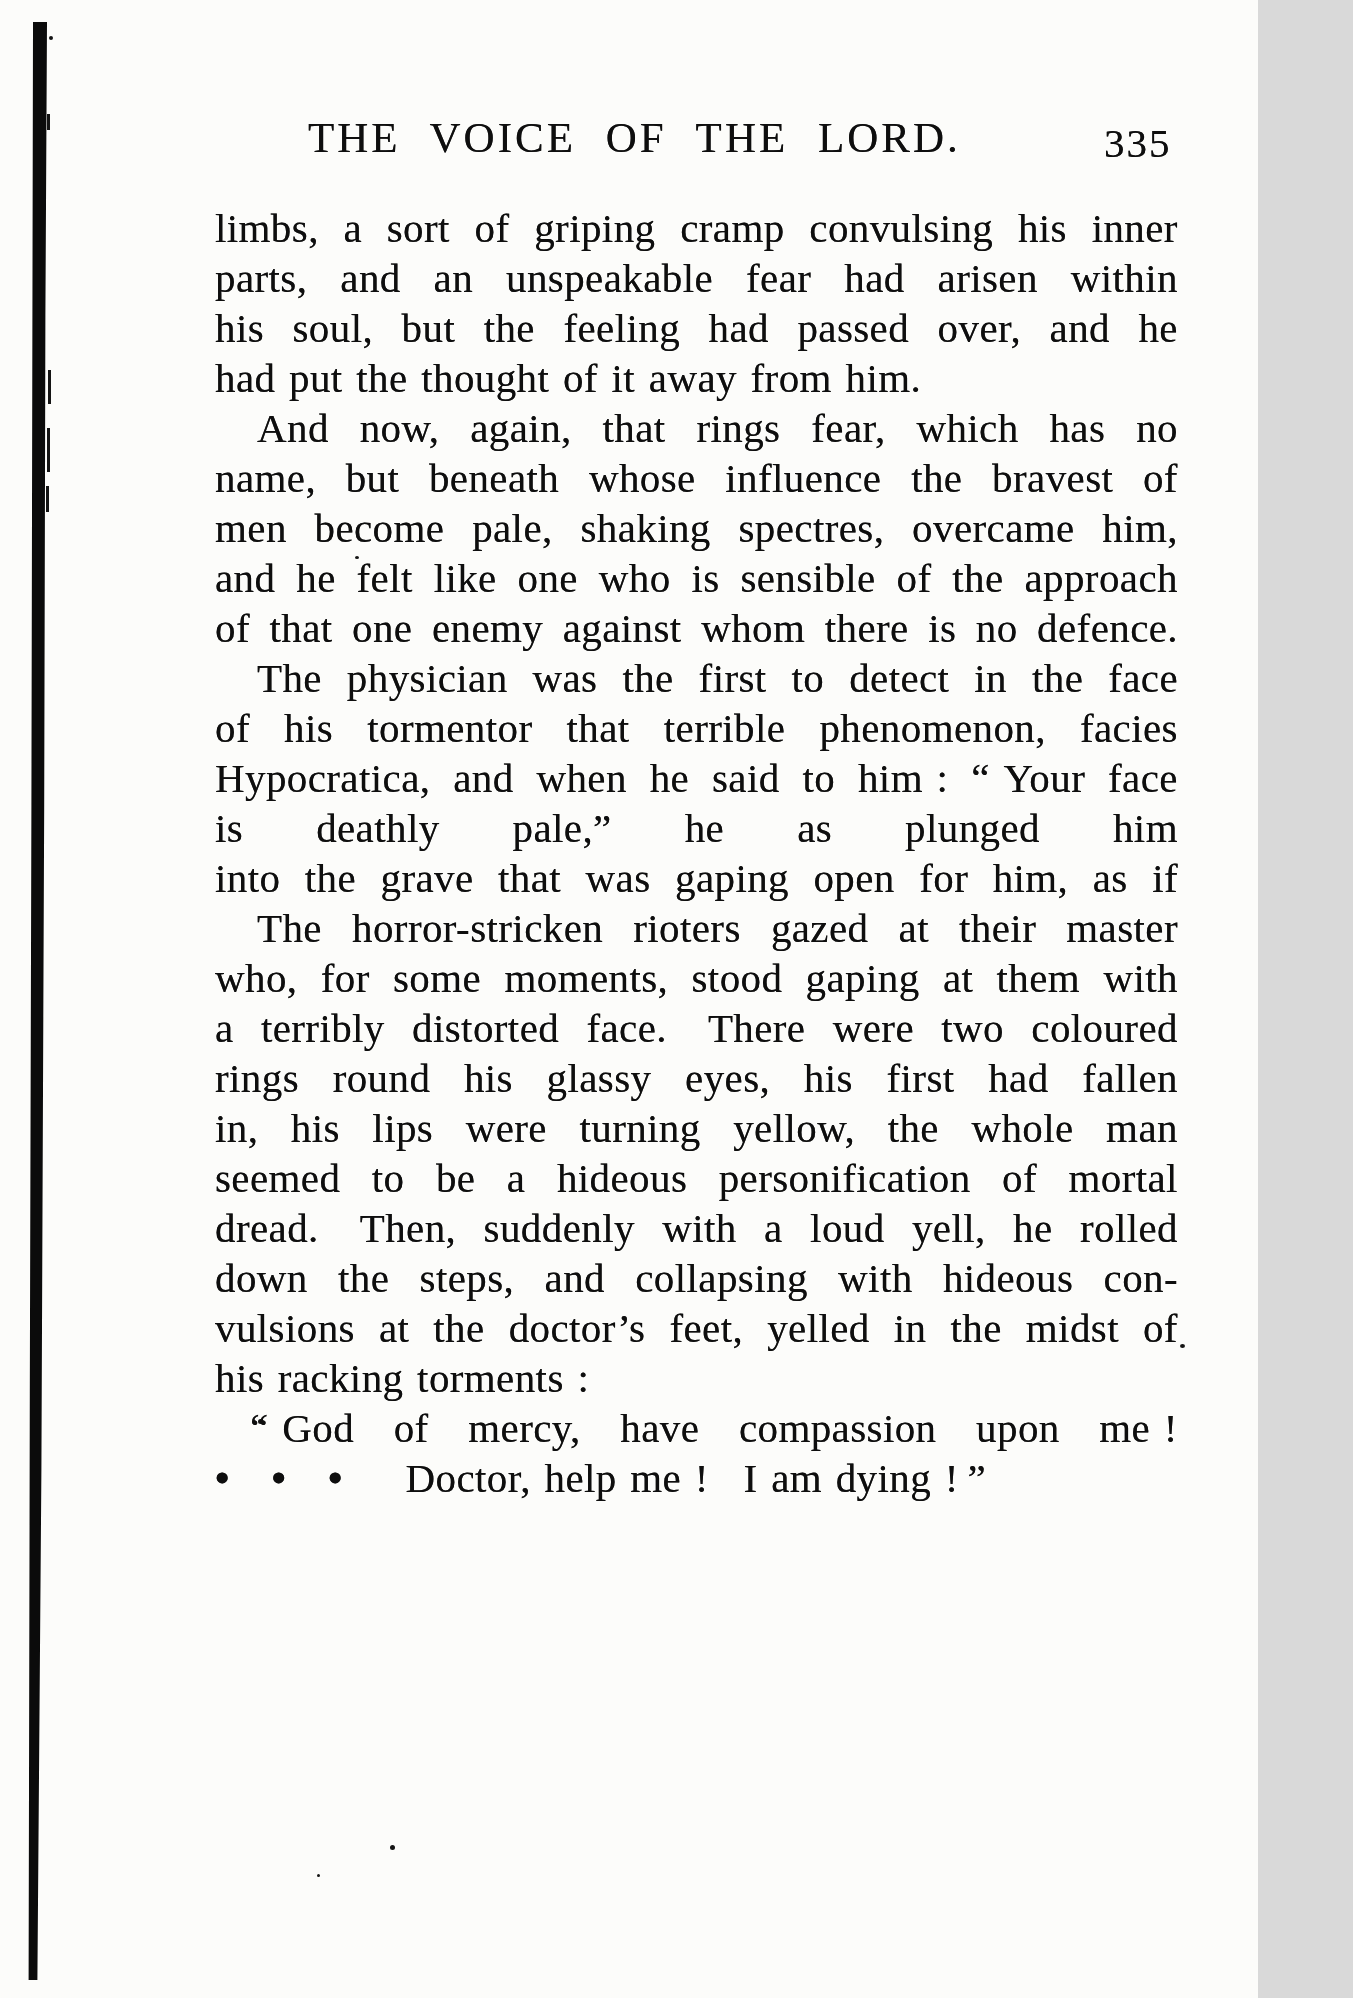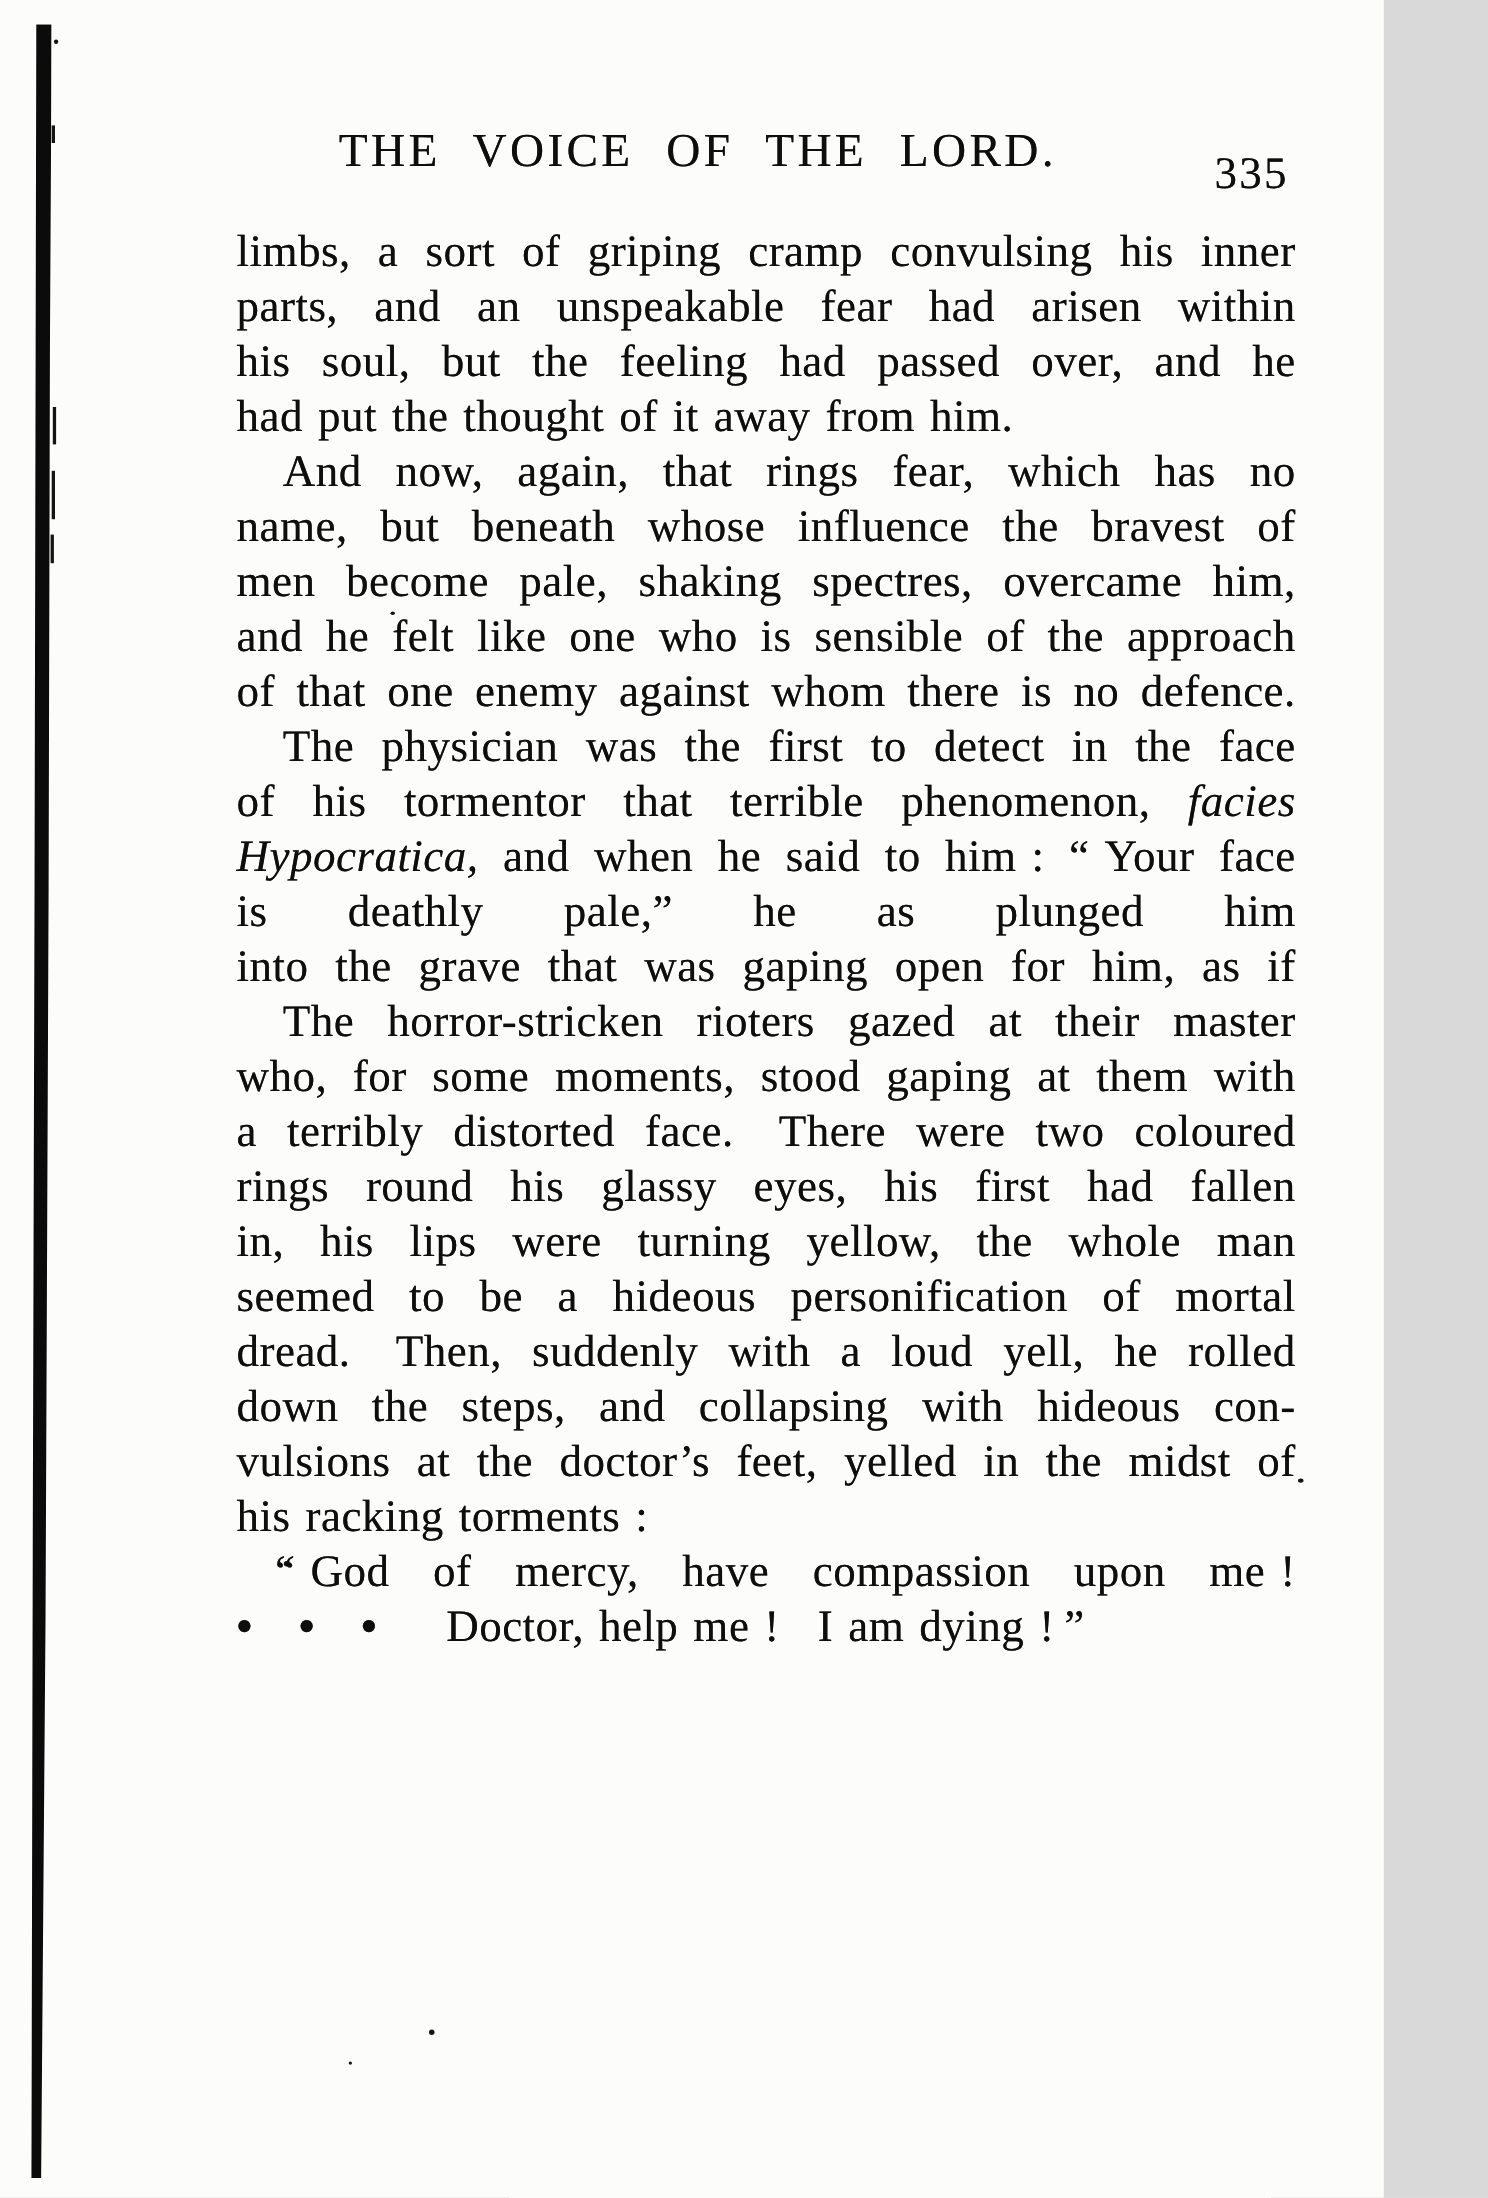--- a/index.html
+++ b/index.html
@@ -15,33 +15,32 @@
     position:absolute;left:308px;top:116px;
     font-size:43px;line-height:1;
     letter-spacing:3px;word-spacing:16px;
     text-shadow:0 0 .6px rgba(0,0,0,.75);
     white-space:nowrap;
   }
   .page-number{
     position:absolute;left:1104px;top:123px;
     font-size:41px;line-height:1;letter-spacing:2px;
     text-shadow:0 0 .6px rgba(0,0,0,.75);
-    margin-top:14px;
   }
   .body-block{
     position:absolute;left:215px;top:203px;width:963px;
     font-size:41px;
     letter-spacing:.4px;word-spacing:3px;
     text-shadow:0 0 .6px rgba(0,0,0,.7);
   }
   .line{height:50px;line-height:50px;}
   .line.j{display:flex;justify-content:space-between;}
   .line.j span{flex:0 0 auto;white-space:pre;}
   .line.nj{white-space:pre;}
-  .it{font-style:italic;}
+  .it{}
   .bigdots{font-weight:700;}
   
   .scan-bar{
     position:absolute;left:27px;top:22px;width:20px;height:1958px;
     background:#0b0b0b;
     clip-path:polygon(30% 0%,100% 0%,92% 15%,86% 40%,72% 74%,52% 100%,8% 100%,14% 70%,22% 40%,27% 15%);
   }
   .tick,.speck{position:absolute;background:#141414;}
   .speck{border-radius:50%;}
 </style>

